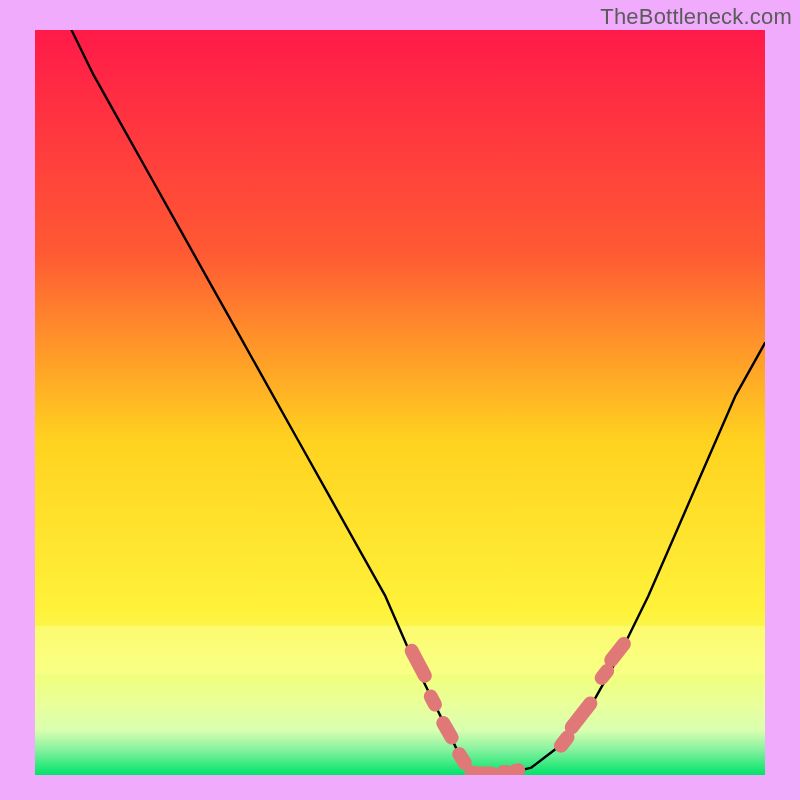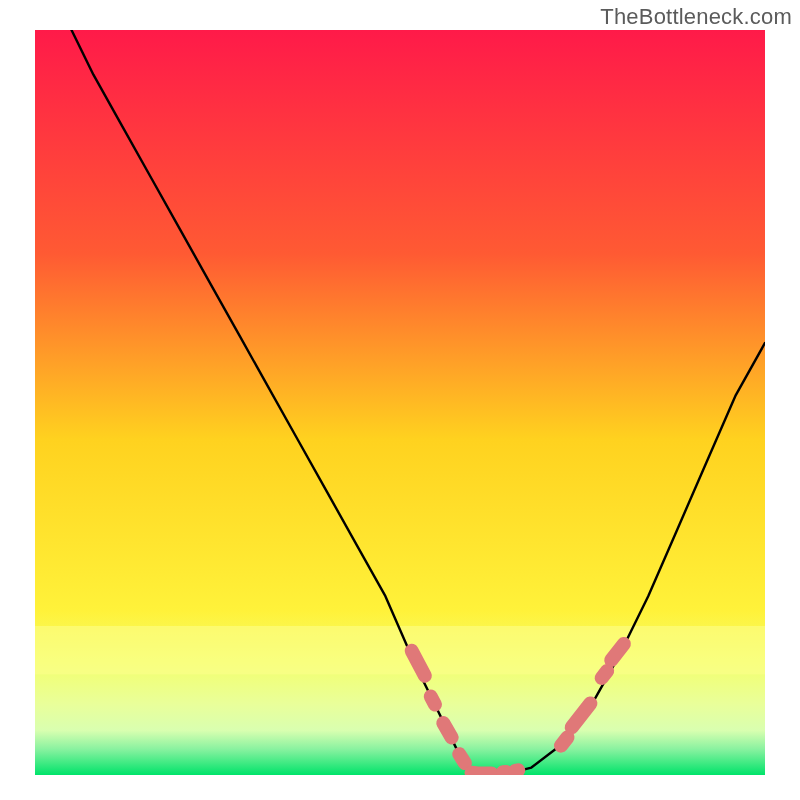--- a/index.html
+++ b/index.html
@@ -8,21 +8,21 @@
     width: 800px;
     height: 800px;
     background: #000;
     overflow: hidden;
     font-family: Arial, Helvetica, sans-serif;
   }
   .outer {
     position: relative;
     width: 800px;
     height: 800px;
-    background: #ffffff;
+    background: #f0abfc;
   }
   .watermark {
     position: absolute;
     top: 4px;
     right: 8px;
     color: #5b5b5b;
     font-size: 22px;
     font-weight: 400;
     letter-spacing: 0.2px;
     z-index: 5;

